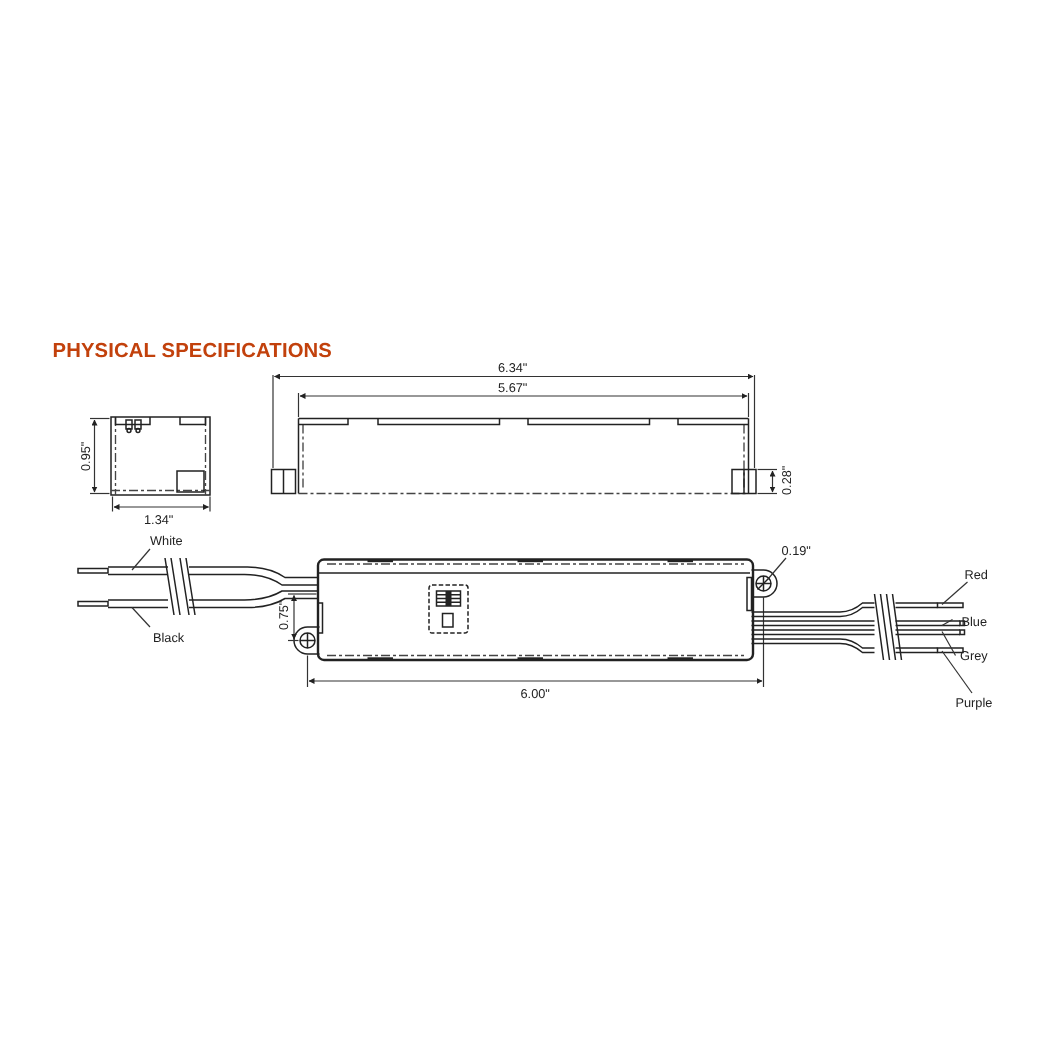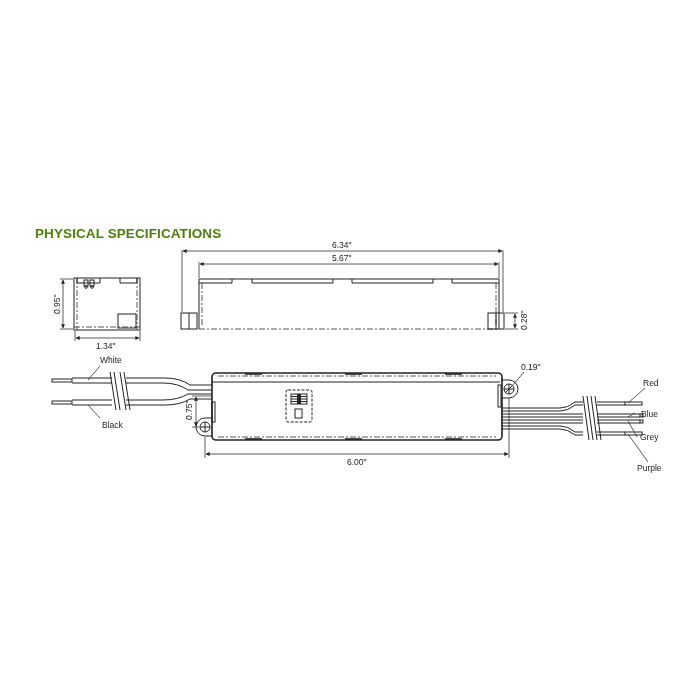--- a/index.html
+++ b/index.html
@@ -1,20 +1,20 @@
 <!DOCTYPE html>
 <html><head>
   <meta charset="utf-8">
   <style>
     html, body { margin: 0; padding: 0; background: #ffffff; }
     body { width: 700px; height: 700px; position: relative; overflow: hidden; font-family: "Liberation Sans", sans-serif; }
     .title {
       position: absolute; left: 35px; top: 226px;
       font-family: "Liberation Sans", sans-serif; font-weight: bold;
-      font-size: 13.5px; color: #4d7c0f; letter-spacing: 0.1px;
+      font-size: 13.5px; color: #c2410c; letter-spacing: 0.1px;
     }
     svg { position: absolute; left: 0; top: 0; }
     .ln { stroke: #222; stroke-width: 1; fill: none; }
     .thk { stroke: #222; stroke-width: 1.6; fill: none; }
     .dash { stroke: #444; stroke-width: 0.9; fill: none; stroke-dasharray: 6 2 2 2; }
     .dim { stroke: #333; stroke-width: 0.8; fill: none; }
     .lbl { font-family: "Liberation Sans", sans-serif; font-size: 8.5px; fill: #222; }
   </style>
 </head>
 <body>

